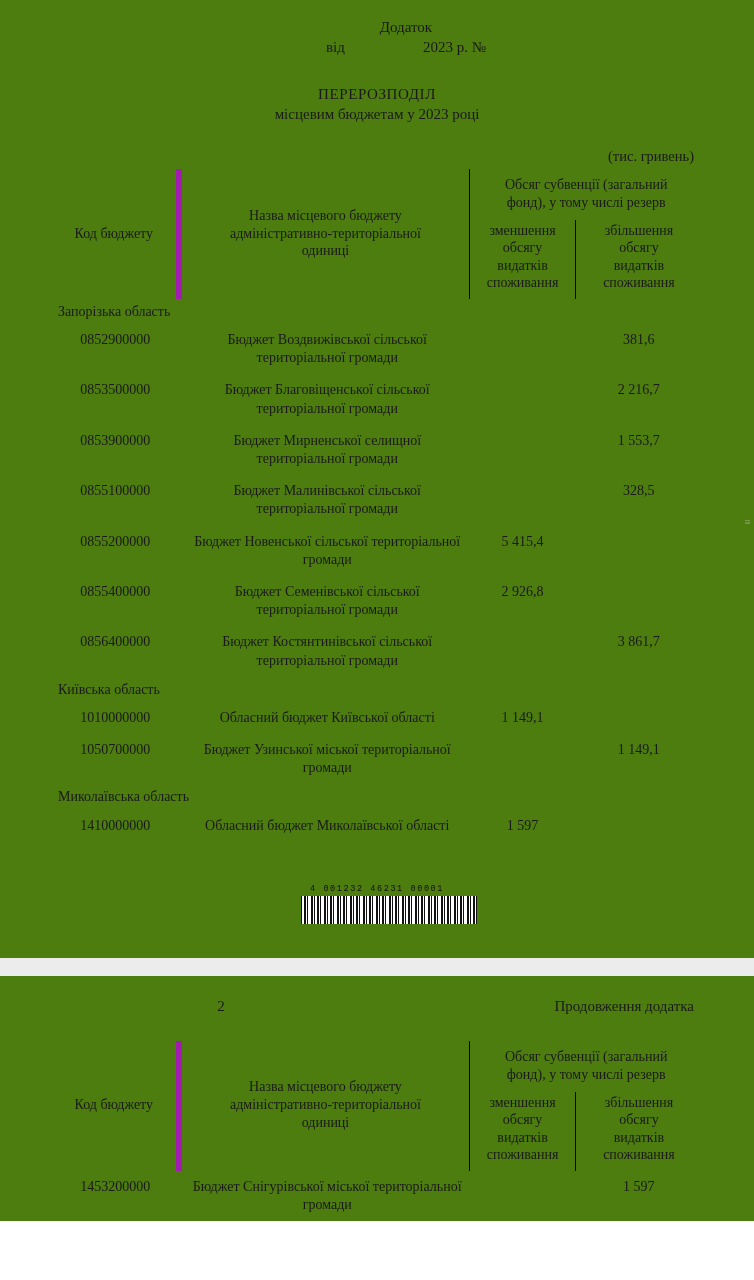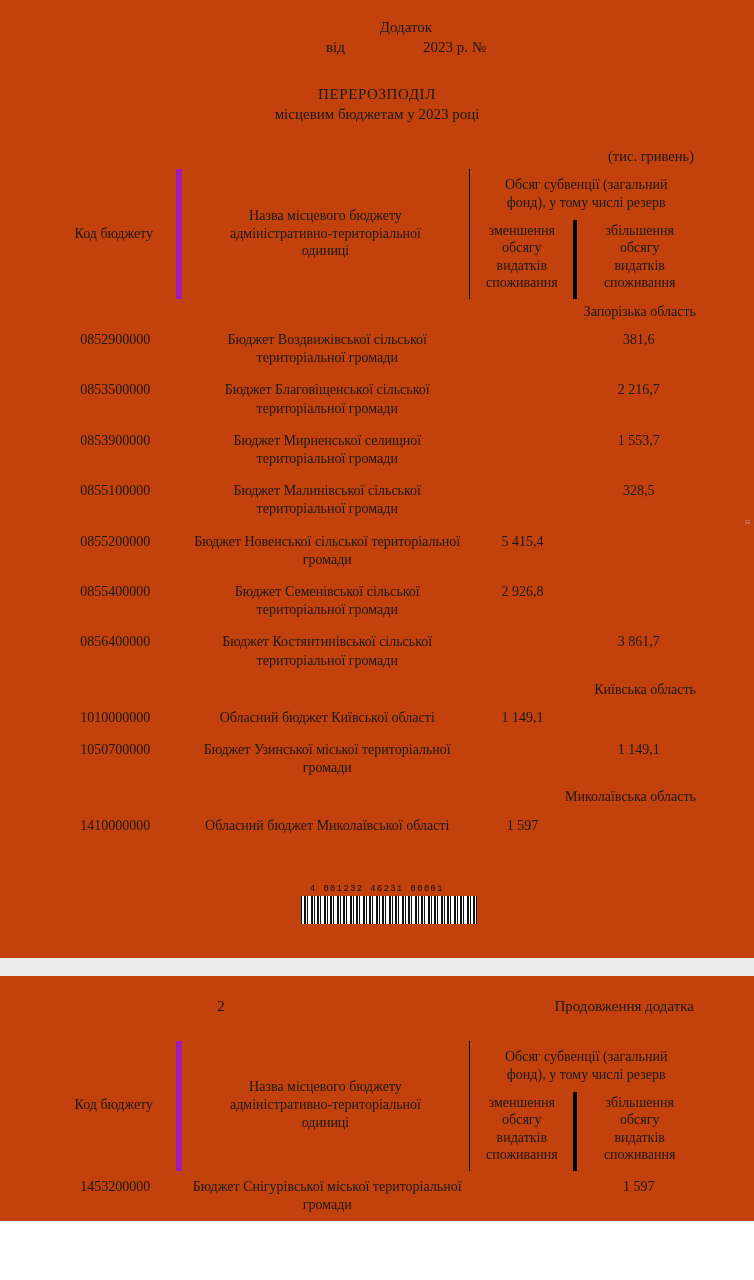--- a/index.html
+++ b/index.html
@@ -9,21 +9,21 @@
   }
   body {
     width: 754px;
     font-family: "Liberation Serif", serif;
     color: #1a1a1a;
     -webkit-font-smoothing: antialiased;
   }
   .page {
     width: 754px;
     box-sizing: border-box;
-    background: #c2410c;
+    background: #4d7c0f;
     position: relative;
   }
   .page.first {
     padding: 18px 52px 0 52px;
   }
   .page-gap {
     height: 18px;
     background: #ececec;
     width: 754px;
   }
@@ -110,21 +110,21 @@
     border-bottom: 1.6px solid #000;
     padding: 2px 6px 7px 6px;
     text-align: center;
     font-weight: normal;
     line-height: 1.25;
   }
   .thead-sub th.sub-left {
     border-left: 1px solid #000;
   }
   .thead-sub th.sub-right {
-    border-left: 4px solid #000000;
+    border-left: 1px solid #000000;
   }
   .hdr-colcode {
     vertical-align: middle !important;
   }
   .hdr-name {
     vertical-align: middle !important;
   }
 
   tbody td {
     padding: 7px 6px 7px 6px;
@@ -136,21 +136,21 @@
   }
   td.name {
     text-align: center;
     padding-left: 12px;
   }
   td.num {
     text-align: center;
     white-space: nowrap;
   }
   tr.region td {
-    text-align: right;
+    text-align: left;
     padding: 4px 6px 3px 6px;
   }
 
   
   .barcode-wrap {
     margin: 42px auto 0 auto;
     width: 153px;
     text-align: center;
   }
   .barcode-digits {

